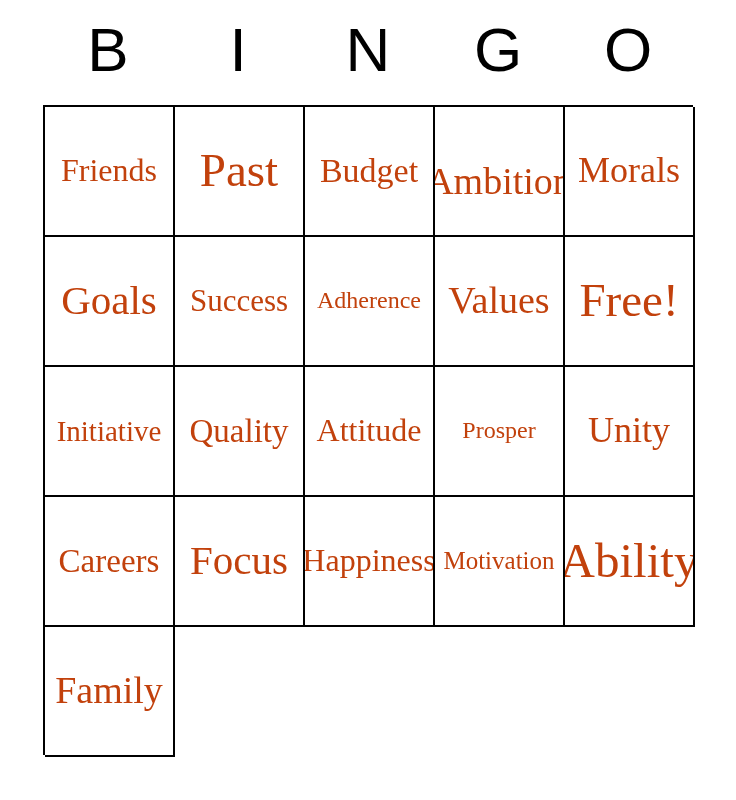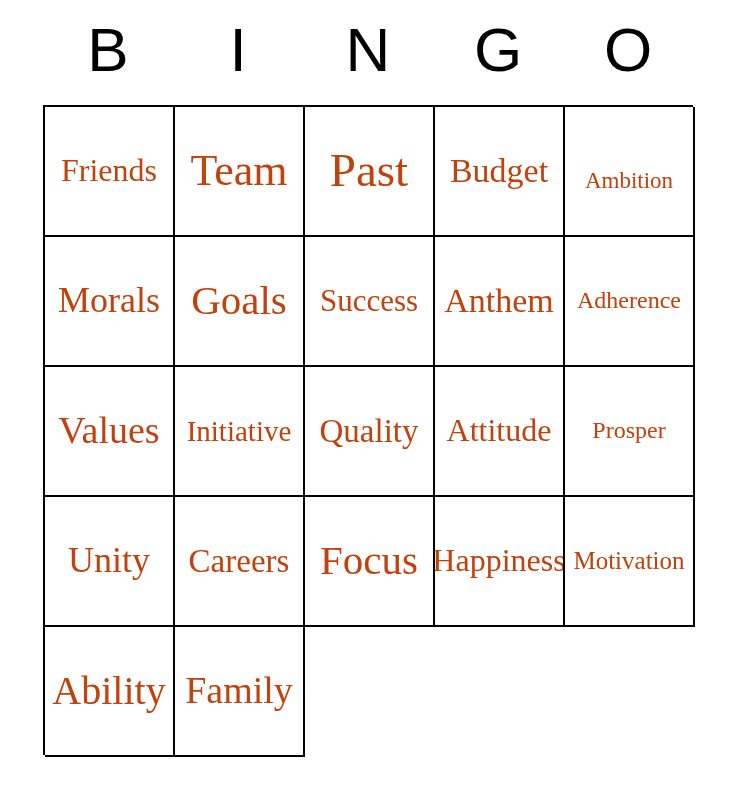--- a/index.html
+++ b/index.html
@@ -86,48 +86,45 @@
     <div class="header-letter">G</div>
     <div class="header-letter">O</div>
   </div>
 
   <div id="bingo-grid">
 
   <div class="bingo-cell">
         <span class="cell-text" style="font-size: 32px;">Friends</span>
       </div>
       <div class="bingo-cell">
-        <span class="cell-text" style="font-size: 44px;">Team</span>
-      </div>
-      <div class="bingo-cell">
         <span class="cell-text" style="font-size: 47px;">Past</span>
       </div>
       <div class="bingo-cell">
         <span class="cell-text" style="font-size: 34px;">Budget</span>
       </div>
       <div class="bingo-cell">
-        <span class="cell-text" style="font-size: 23px; margin-top: 21px;">Ambition</span>
+        <span class="cell-text" style="font-size: 38px; margin-top: 21px;">Ambition</span>
       </div>
       <div class="bingo-cell">
         <span class="cell-text" style="font-size: 36px;">Morals</span>
       </div>
       <div class="bingo-cell">
         <span class="cell-text" style="font-size: 41px;">Goals</span>
       </div>
       <div class="bingo-cell">
         <span class="cell-text" style="font-size: 31px;">Success</span>
       </div>
       <div class="bingo-cell">
-        <span class="cell-text" style="font-size: 34px;">Anthem</span>
-      </div>
-      <div class="bingo-cell">
         <span class="cell-text" style="font-size: 24px;">Adherence</span>
       </div>
       <div class="bingo-cell">
         <span class="cell-text" style="font-size: 38px;">Values</span>
+      </div>
+      <div class="bingo-cell">
+        <span class="cell-text" style="font-size: 47px;">Free!</span>
       </div>
       <div class="bingo-cell">
         <span class="cell-text" style="font-size: 29px;">Initiative</span>
       </div>
       <div class="bingo-cell">
         <span class="cell-text" style="font-size: 33px;">Quality</span>
       </div>
       <div class="bingo-cell">
         <span class="cell-text" style="font-size: 32px;">Attitude</span>
       </div>
@@ -143,20 +140,20 @@
       <div class="bingo-cell">
         <span class="cell-text" style="font-size: 41px;">Focus</span>
       </div>
       <div class="bingo-cell">
         <span class="cell-text" style="font-size: 32px;">Happiness</span>
       </div>
       <div class="bingo-cell">
         <span class="cell-text" style="font-size: 25px;">Motivation</span>
       </div>
       <div class="bingo-cell">
-        <span class="cell-text" style="font-size: 40px;">Ability</span>
+        <span class="cell-text" style="font-size: 49px;">Ability</span>
       </div>
       <div class="bingo-cell">
         <span class="cell-text" style="font-size: 38px;">Family</span>
       </div>
     </div>
 
 </div>
 
 </body></html>

